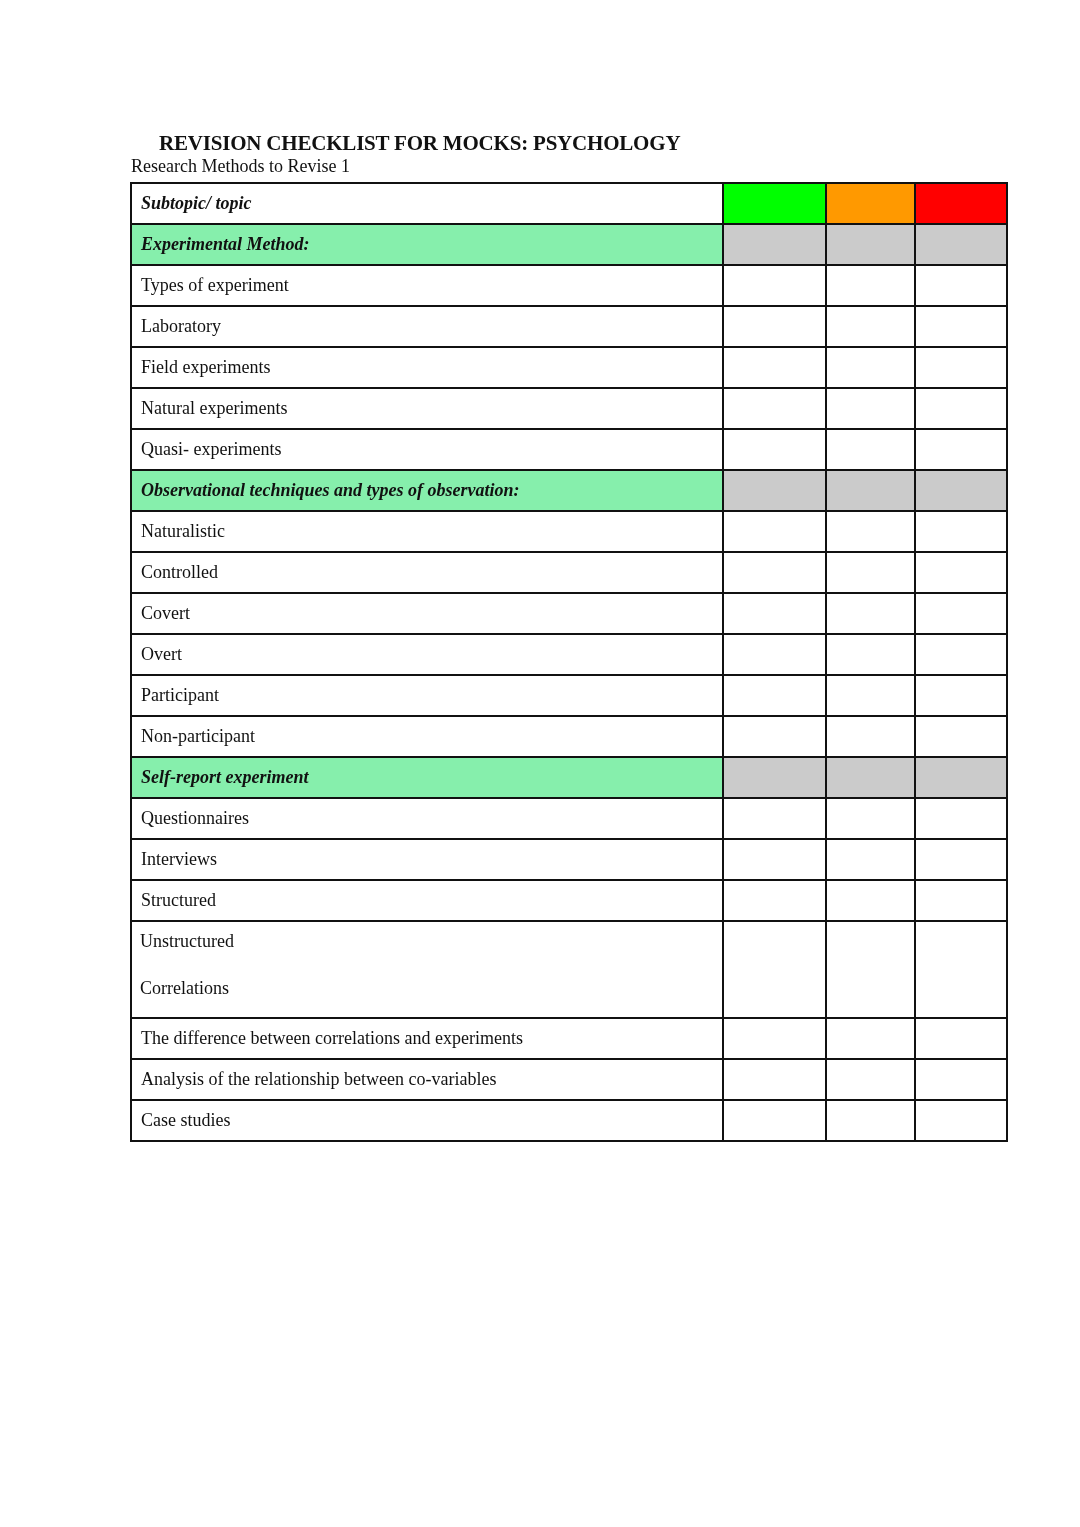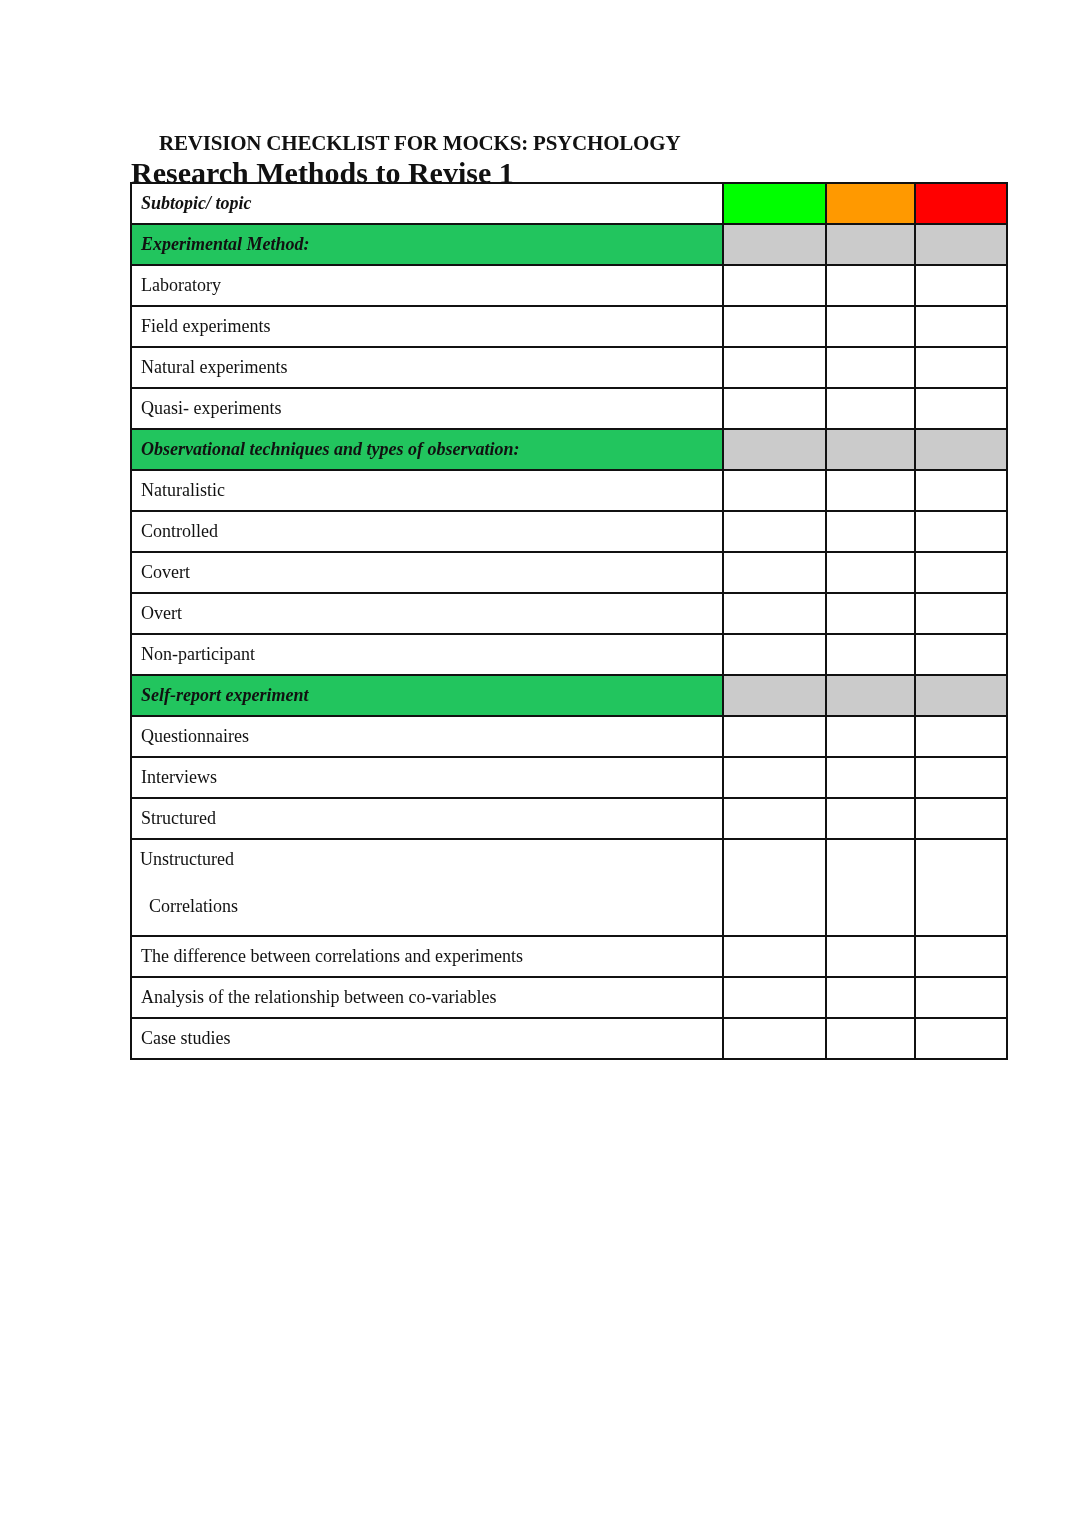--- a/index.html
+++ b/index.html
@@ -1,30 +1,30 @@
 <!DOCTYPE html>
 <html><head>
 <meta charset="utf-8">
 <style>
   html, body { margin: 0; padding: 0; background: #ffffff; }
   body { width: 1080px; height: 1527px; position: relative; font-family: "Liberation Serif", "DejaVu Serif", serif; color: #111; }
   .title { position: absolute; left: 131px; top: 131px; font-size: 21px; font-weight: bold; letter-spacing: -0.2px; margin-left: 28px; }
-  .subtitle { position: absolute; left: 131px; top: 156px; font-size: 30px; font-weight: bold; }
+  .subtitle { position: absolute; left: 131px; top: 156px; font-size: 18px; font-weight: normal; }
   table.checklist { position: absolute; left: 130px; top: 182px; border-collapse: collapse; table-layout: fixed; width: 876px; }
   table.checklist td { border: 2px solid #111; padding: 0 0 0 9px; font-size: 18px; height: 39px; vertical-align: middle; }
   table.checklist td.box { padding: 0; }
   col.c-topic { width: 592px; }
   col.c-green { width: 103px; }
   col.c-orange { width: 89px; }
   col.c-red { width: 92px; }
   tr.header td.topic { font-weight: bold; font-style: italic; }
-  tr.section td { background: #22c55e; font-weight: bold; font-style: italic; }
+  tr.section td { background: #86efac; font-weight: bold; font-style: italic; }
   tr.tall td { height: 86px; padding-left: 8px; }
   tr.tall td.topic { vertical-align: top; padding-top: 9px; }
-  .line2 { display: block; margin-top: 26px; margin-left: 9px; }
+  .line2 { display: block; margin-top: 26px; }
 </style>
 </head>
 <body>
 
 <div class="title">REVISION CHECKLIST FOR MOCKS: PSYCHOLOGY</div>
 <div class="subtitle">Research Methods to Revise 1</div>
 
 <table class="checklist">
   <colgroup>
     <col class="c-topic">
@@ -37,20 +37,26 @@
       <td class="topic">Subtopic/ topic</td>
       <td class="box" id="hdr-green" style="background: rgb(0, 255, 0);"></td>
       <td class="box" id="hdr-amber" style="background: rgb(255, 153, 0);"></td>
       <td class="box" id="hdr-red" style="background: rgb(255, 0, 0);"></td>
     </tr>
   <tr class="section">
         <td class="topic"><span>Experimental Method:</span></td>
         <td class="box" style="background: rgb(203, 203, 203);"></td>
         <td class="box" style="background: rgb(203, 203, 203);"></td>
         <td class="box" style="background: rgb(203, 203, 203);"></td>
+      </tr>
+      <tr class="item">
+        <td class="topic"><span>Types of experiment</span></td>
+        <td class="box"></td>
+        <td class="box"></td>
+        <td class="box"></td>
       </tr>
       <tr class="item">
         <td class="topic"><span>Laboratory</span></td>
         <td class="box"></td>
         <td class="box"></td>
         <td class="box"></td>
       </tr>
       <tr class="item">
         <td class="topic"><span>Field experiments</span></td>
         <td class="box"></td>
@@ -88,20 +94,26 @@
         <td class="box"></td>
       </tr>
       <tr class="item">
         <td class="topic"><span>Covert</span></td>
         <td class="box"></td>
         <td class="box"></td>
         <td class="box"></td>
       </tr>
       <tr class="item">
         <td class="topic"><span>Overt</span></td>
+        <td class="box"></td>
+        <td class="box"></td>
+        <td class="box"></td>
+      </tr>
+      <tr class="item">
+        <td class="topic"><span>Participant</span></td>
         <td class="box"></td>
         <td class="box"></td>
         <td class="box"></td>
       </tr>
       <tr class="item">
         <td class="topic"><span>Non-participant</span></td>
         <td class="box"></td>
         <td class="box"></td>
         <td class="box"></td>
       </tr>

